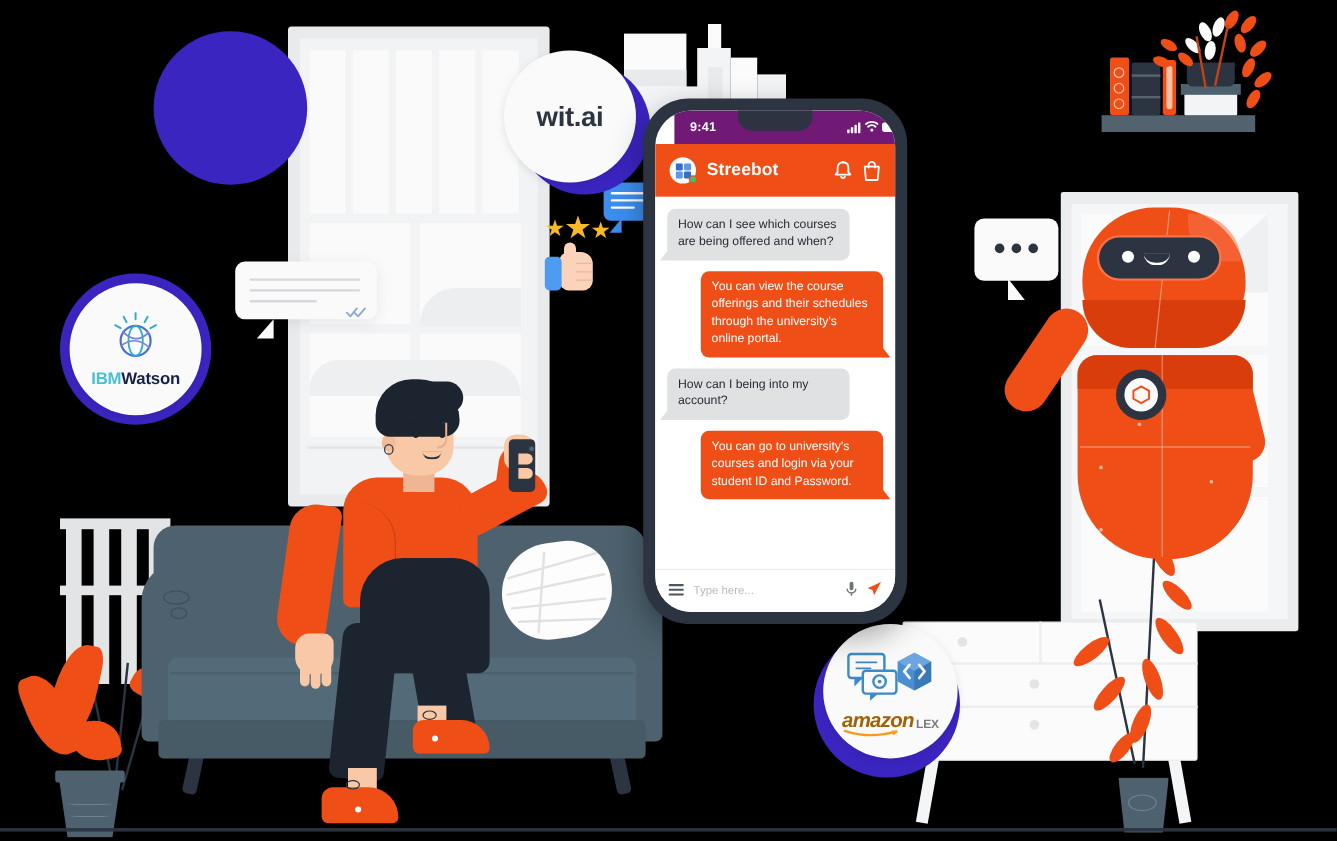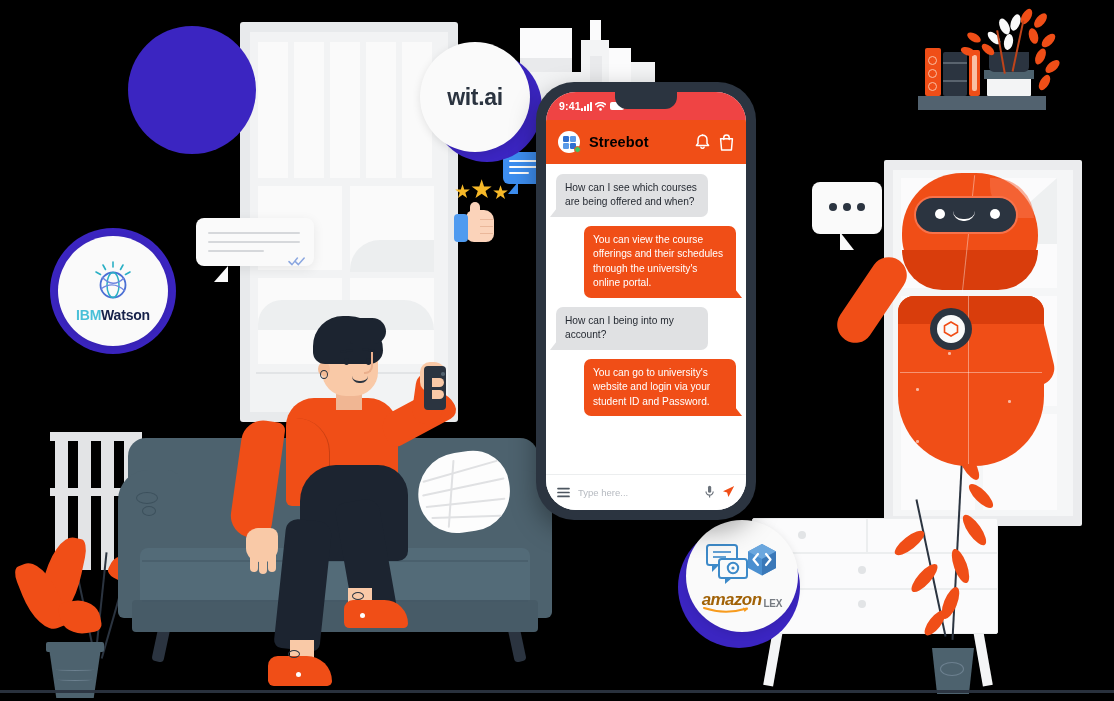--- a/index.html
+++ b/index.html
@@ -177,39 +177,39 @@
   }
   .phone-screen {
     left: 546px; top: 92px; width: 200px; height: 418px;
     background: #ffffff; border-radius: 30px; overflow: hidden;
   }
   .notch {
     left: 615px; top: 92px; width: 62px; height: 17px;
     background: #2b3440; border-radius: 0 0 12px 12px; z-index: 6;
   }
   .status-bar {
-    position: absolute; left:0; top:0; width:200px; height:28px;
-    background: #ef4444; display:flex; align-items:center;
-    padding: 0 13px;
+    position: absolute; left:16px; top:0; width:200px; height:28px;
+    background: #701a75; display:flex; align-items:center;
+    justify-content: space-between; padding: 0 13px;
   }
   .status-time { color:#fff; font-size:10.5px; font-weight:bold; letter-spacing:.2px; }
   .status-icons { display:flex; align-items:center; gap:3.5px; }
   .sig { display:flex; align-items:flex-end; gap:1.2px; height:9px; }
   .sig i { display:block; width:1.8px; background:#fff; border-radius:.5px; }
   .batt { width:14px; height:7.5px; background:#fff; border-radius:2px; }
   .app-header {
     position:absolute; left:0; top:28px; width:200px; height:44px;
     background:#f04e17; display:flex; align-items:center; padding:0 12px; gap:9px;
   }
   .avatar {
     position:relative; width:22px; height:22px; background:#fff; border-radius:50%;
     display:flex; align-items:center; justify-content:center; flex:0 0 auto;
   }
   .avatar-dot { position:absolute; right:-1px; bottom:0px; width:7px; height:7px; background:#3fc462; border-radius:50%; border:1.4px solid #f04e17; }
-  .app-title { color:#000000; font-size:14.5px; font-weight:bold; flex:1; letter-spacing:.1px; }
+  .app-title { color:#ffffff; font-size:14.5px; font-weight:bold; flex:1; letter-spacing:.1px; }
   .hdr-icon { width:15px; height:17px; flex:0 0 auto; }
 
   .chat-area {
     position:absolute; left:0; top:72px; width:200px; height:310px;
     background:#fff; padding: 10px 10px 0 10px;
     display:flex; flex-direction:column; gap:9px; overflow:hidden;
   }
   .bubble {
     max-width: 152px; padding: 7px 9px; font-size: 10.2px; line-height: 1.42;
     position: relative; word-wrap: break-word;
@@ -641,21 +641,21 @@
             <path d="M1.6 4.8 h11.8 L12.4 16 H2.6 Z" fill="none" stroke="#fff" stroke-width="1.5" stroke-linejoin="round"></path>
             <path d="M4.8 5.6 V3.6 a2.7 2.7 0 0 1 5.4 0 v2" fill="none" stroke="#fff" stroke-width="1.5" stroke-linecap="round"></path>
           </svg>
       </span>
     </div>
 
     <div class="chat-area">
       <div class="bubble bot">How can I see which courses are being offered and when?</div>
       <div class="bubble user">You can view the course offerings and their schedules through the university's online portal.</div>
       <div class="bubble bot">How can I being into my account?</div>
-      <div class="bubble user">You can go to university's website and login via your student ID and Password.</div>
+      <div class="bubble user">You can go to university's courses and login via your student ID and Password.</div>
     </div>
 
     <div class="input-bar">
       <span style="display:inline-block;">
         <svg width="13" height="11" viewBox="0 0 13 11">
             <g stroke="#4d5660" stroke-width="1.7" stroke-linecap="round">
               <line x1="1" y1="1.6" x2="12" y2="1.6"></line>
               <line x1="1" y1="5.5" x2="12" y2="5.5"></line>
               <line x1="1" y1="9.4" x2="12" y2="9.4"></line>
             </g>

